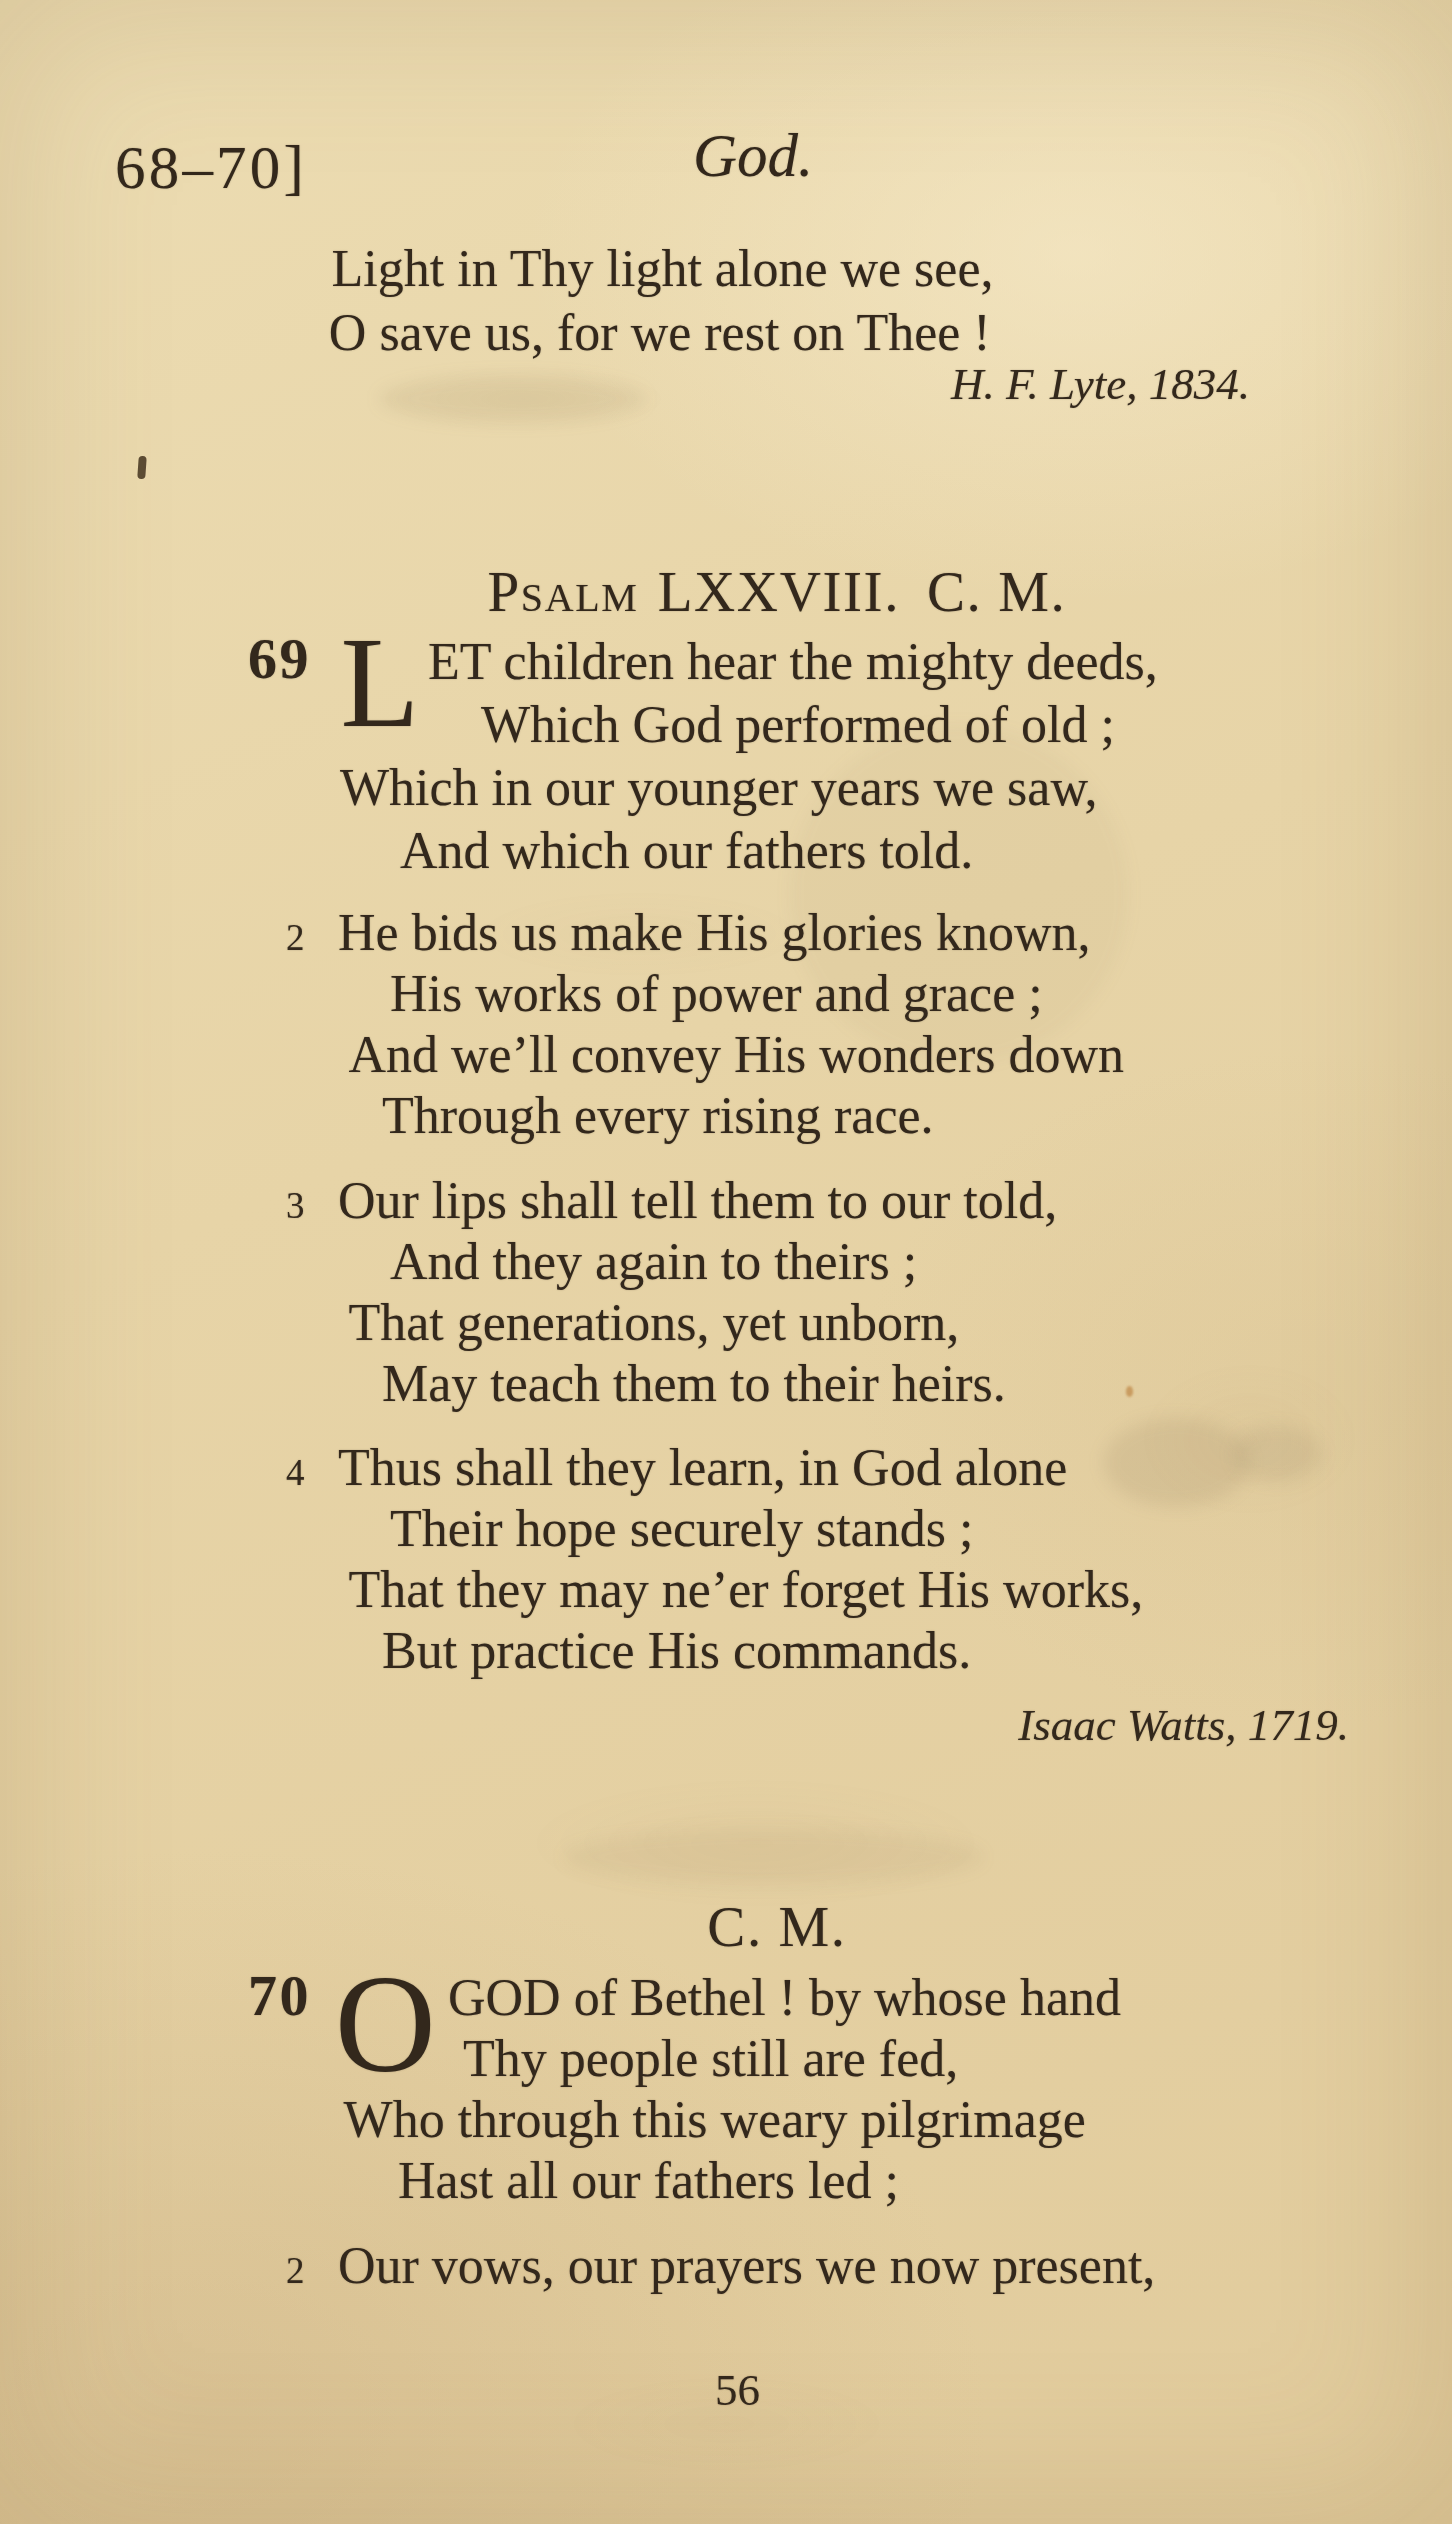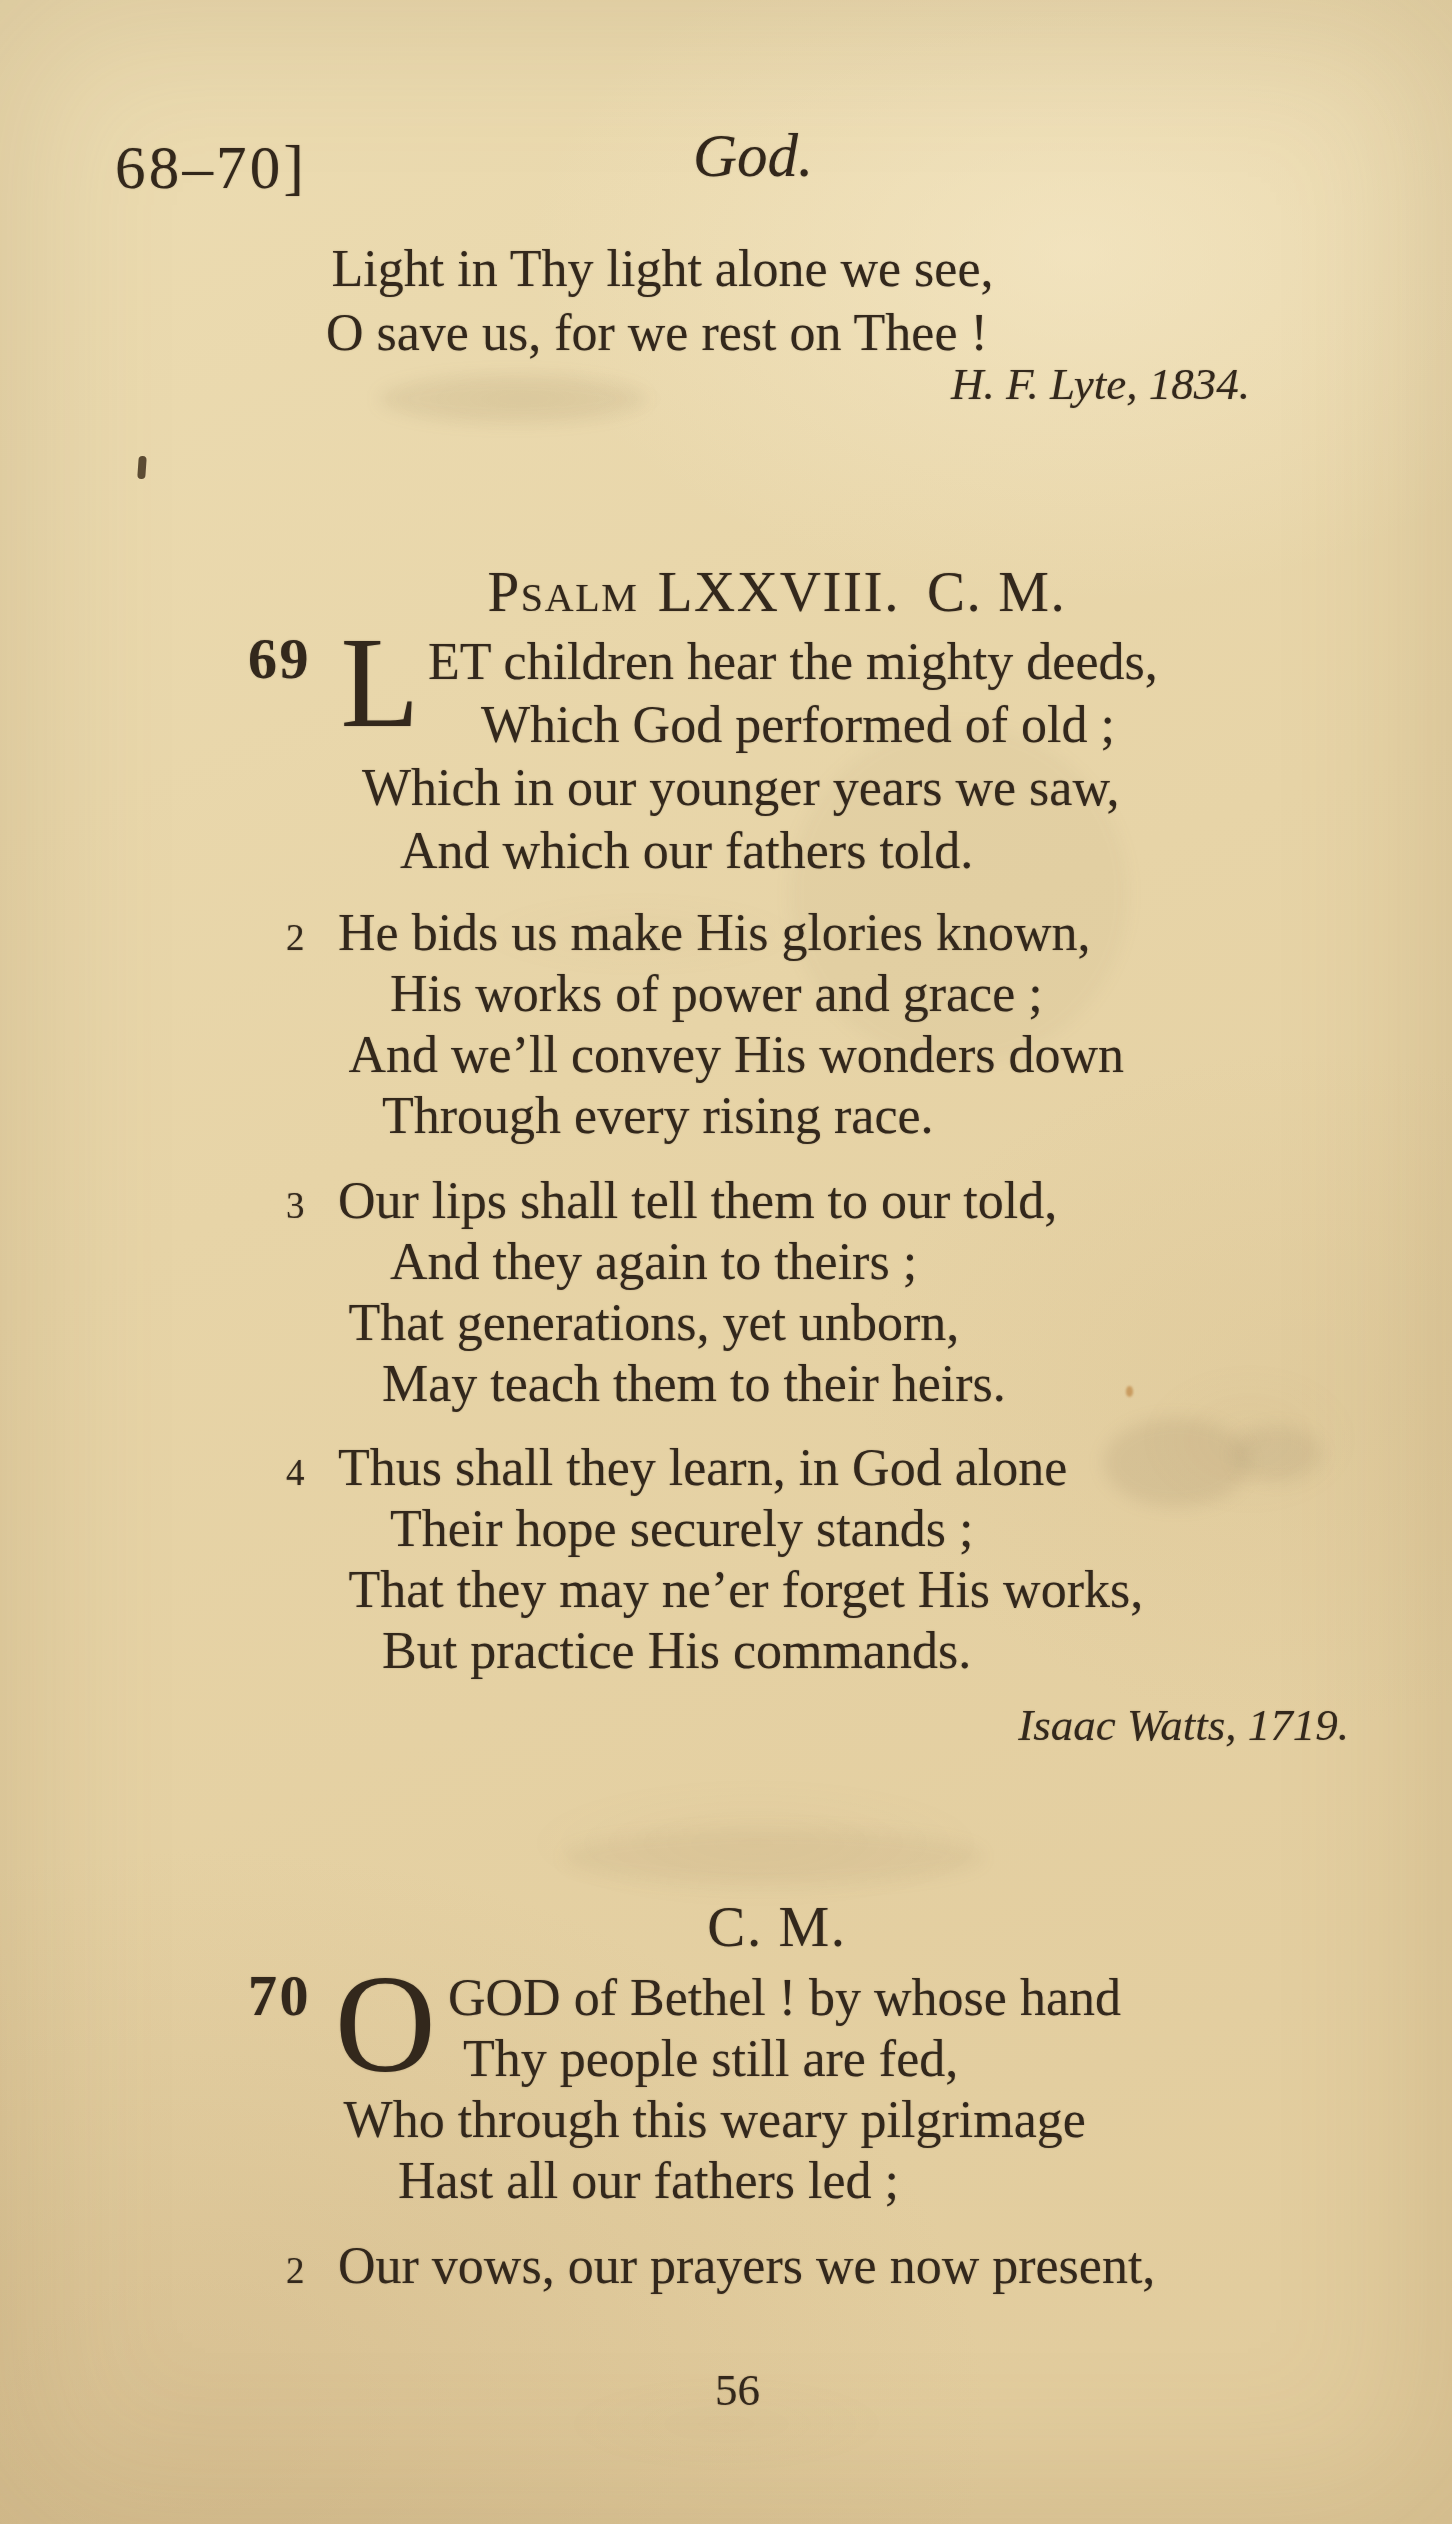--- a/index.html
+++ b/index.html
@@ -28,21 +28,21 @@
       radial-gradient(242px 73px at 50% 96%, rgba(150,120,75,0.06), rgba(150,120,75,0) 70%);
   }
   .ink { text-shadow: 0 0 1.6px rgba(51,40,28,0.35); }
 
   .folio { position:absolute; left:115px; top:134px; font-size:61px; line-height:68px; letter-spacing:3.2px; white-space:nowrap; }
   .running-title { position:absolute; left:693px; top:122px; font-size:61px; line-height:68px; font-style:italic; white-space:nowrap; }
 
   .stanza { position:absolute; left:338px; }
   .line { font-size:52px; line-height:61px; white-space:nowrap; }
   .lh78 .line { line-height:63px; }
-  .lh79 .line { line-height:64px; }
+  .lh79 .line { line-height:64px;text-align:center; }
   .ind1 { margin-left:52px; }
   .ind2 { margin-left:10.5px; }
   .ind3 { margin-left:44px; }
 
   .vnum { position:absolute; left:-52px; top:4.8px; font-size:37px; line-height:61px; }
   .hymn-num { position:absolute; left:-90px; top:-2.4px; font-size:58px; line-height:61px; font-weight:bold; letter-spacing:2.4px; }
   .dropcap { position:absolute; line-height:1; }
 
   .meter-heading { position:absolute; left:322px; width:910px; text-align:center; font-size:57px; line-height:52px; letter-spacing:1.6px; white-space:nowrap; }
   .sc { font-variant:small-caps; }
@@ -86,21 +86,21 @@
 
   <div class="meter-heading ink" style="top:566px;">
     <span class="sc">Psalm</span><span class="hsp">LXXVIII.</span><span class="hsp2">C. M.</span>
   </div>
 
   <div class="stanza lh78" style="top:630px;">
     <span class="hymn-num ink">69</span>
     <span class="dropcap ink" style="font-size:129px; top:-12px; left:2.4px;">L</span>
     <div class="line ink" style="margin-left:90px">ET children hear the mighty deeds,</div>
     <div class="line ink" style="margin-left:143px">Which God performed of old ;</div>
-    <div class="line ink" style="margin-left:24px">Which in our younger years we saw,</div>
+    <div class="line ink" style="margin-left:2px">Which in our younger years we saw,</div>
     <div class="line ink" style="margin-left:62px">And which our fathers told.</div>
   </div>
 
   <div class="stanza" style="top:902px;">
     <span class="vnum ink">2</span>
     <div class="line ink">He bids us make His glories known,</div>
     <div class="line ink ind1">His works of power and grace ;</div>
     <div class="line ink ind2">And we’ll convey His wonders down</div>
     <div class="line ink ind3">Through every rising race.</div>
   </div>

